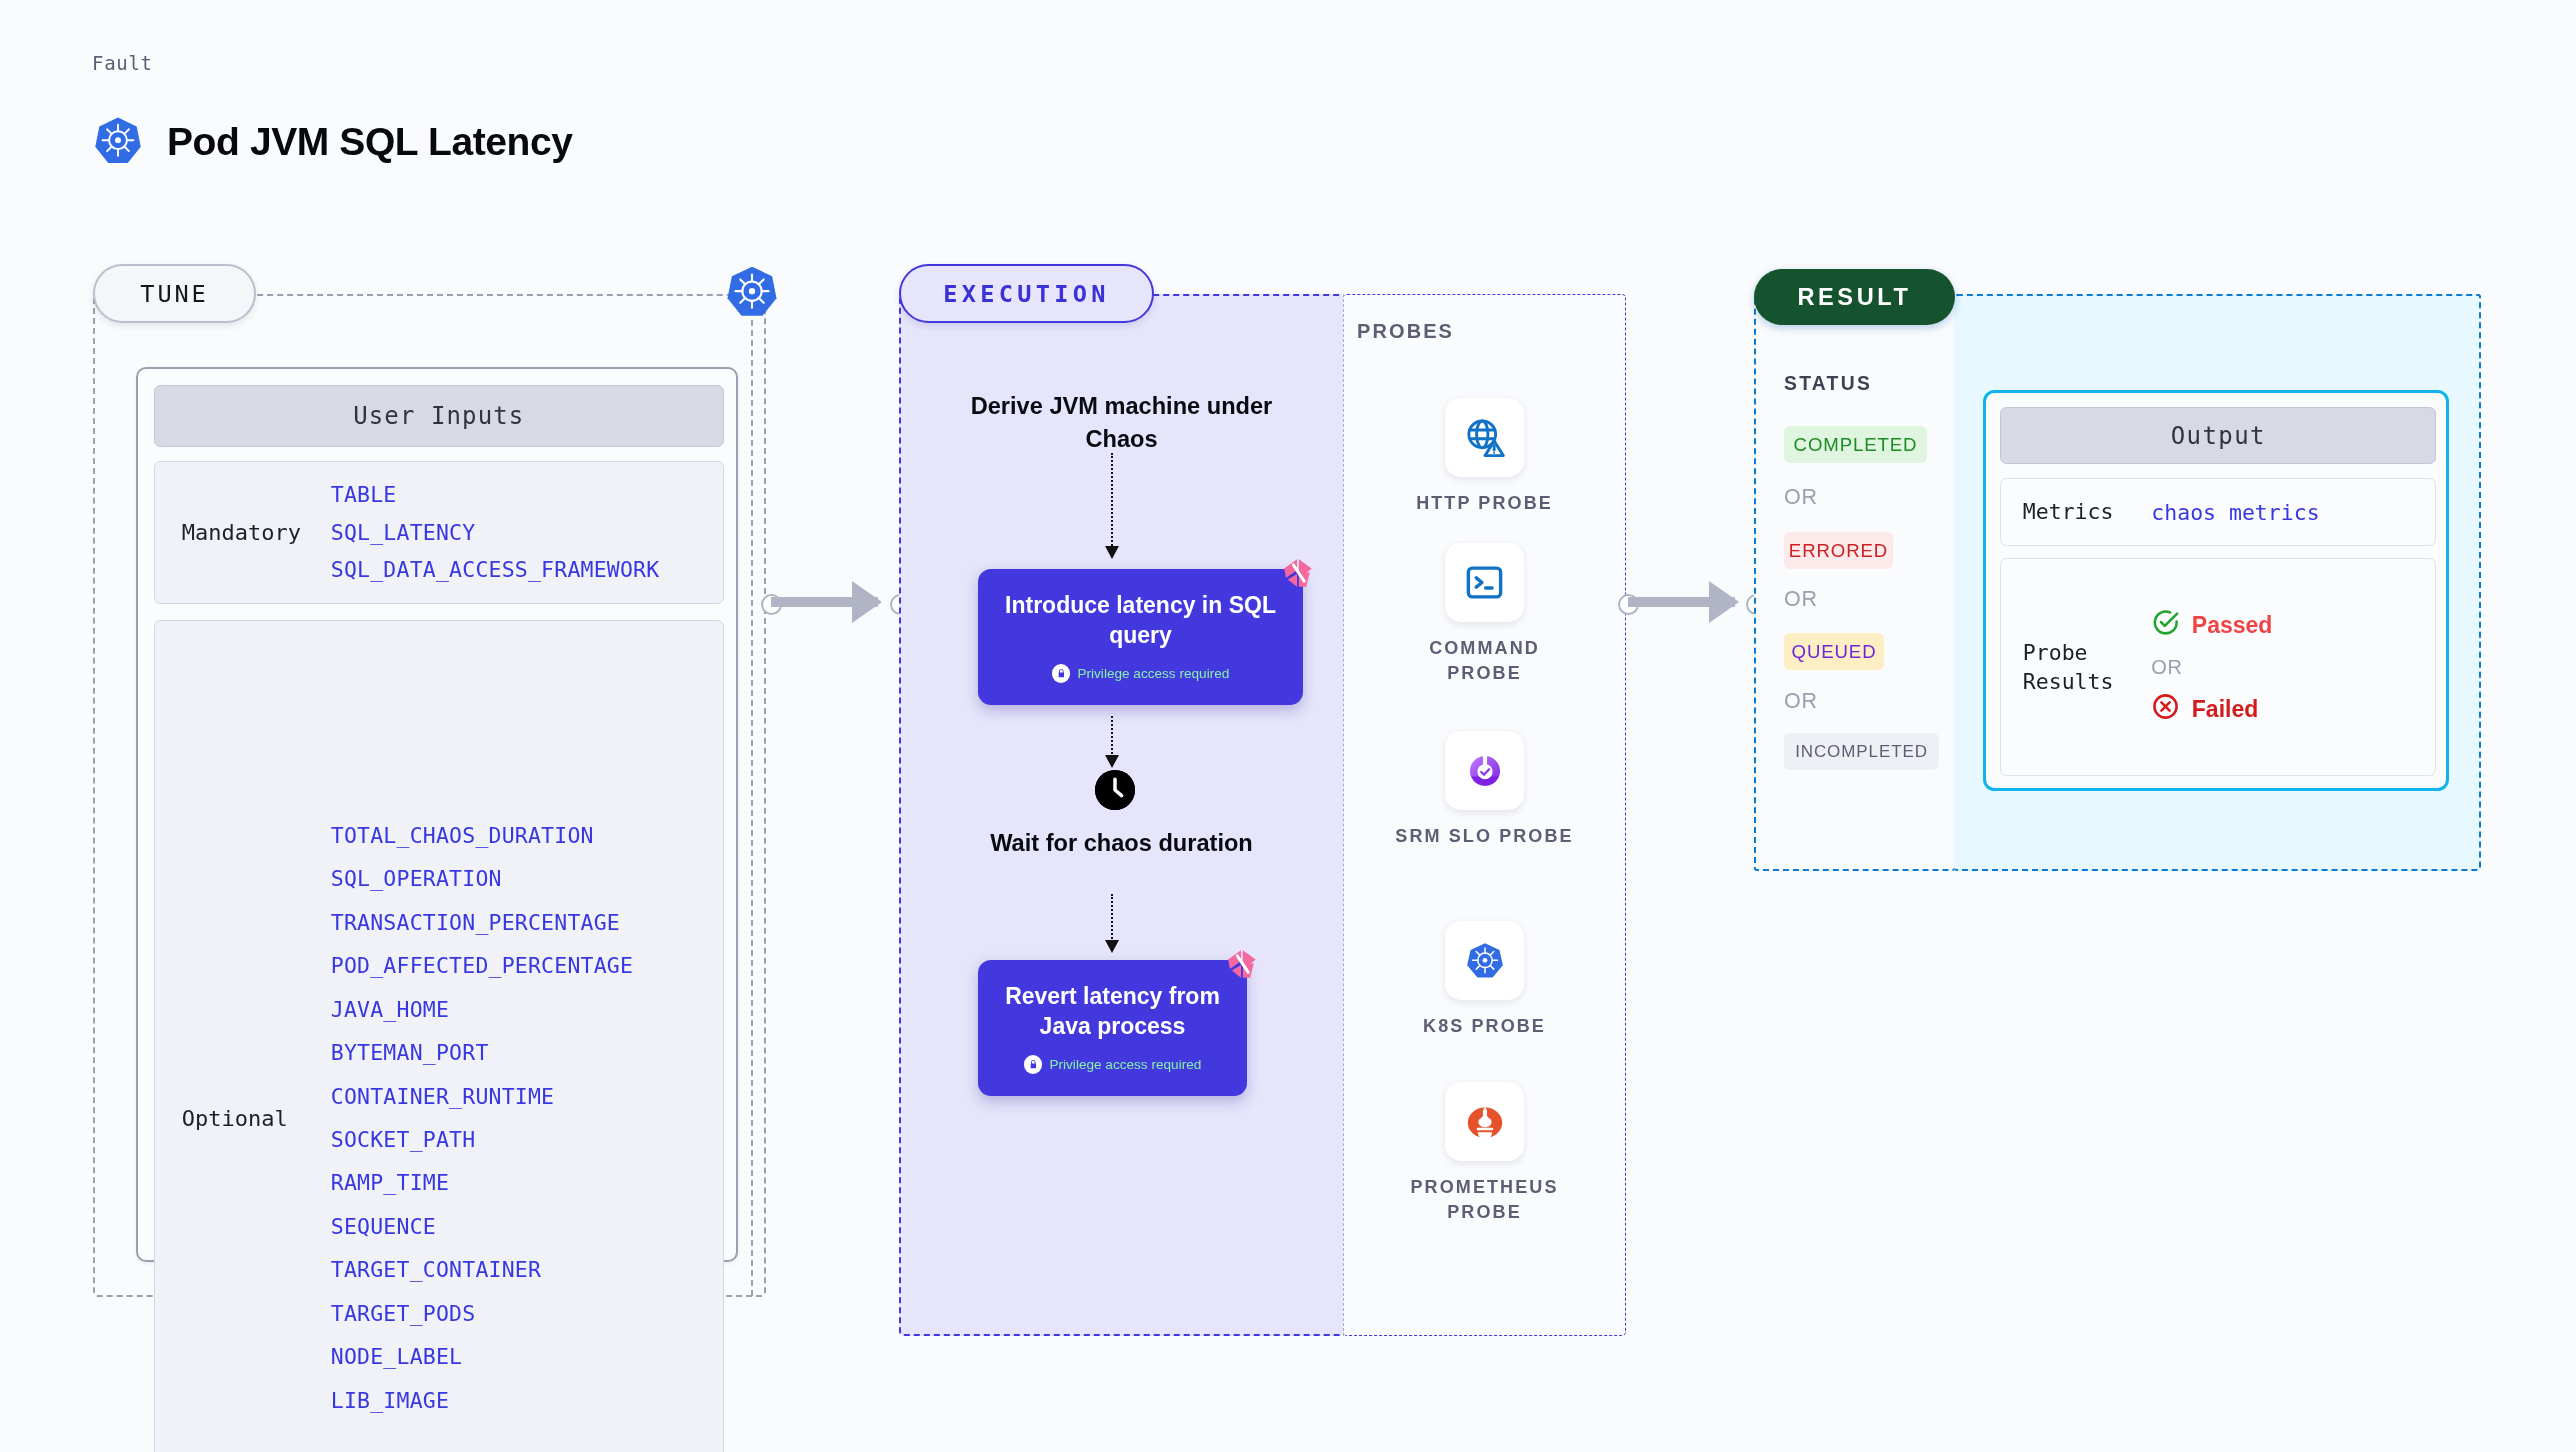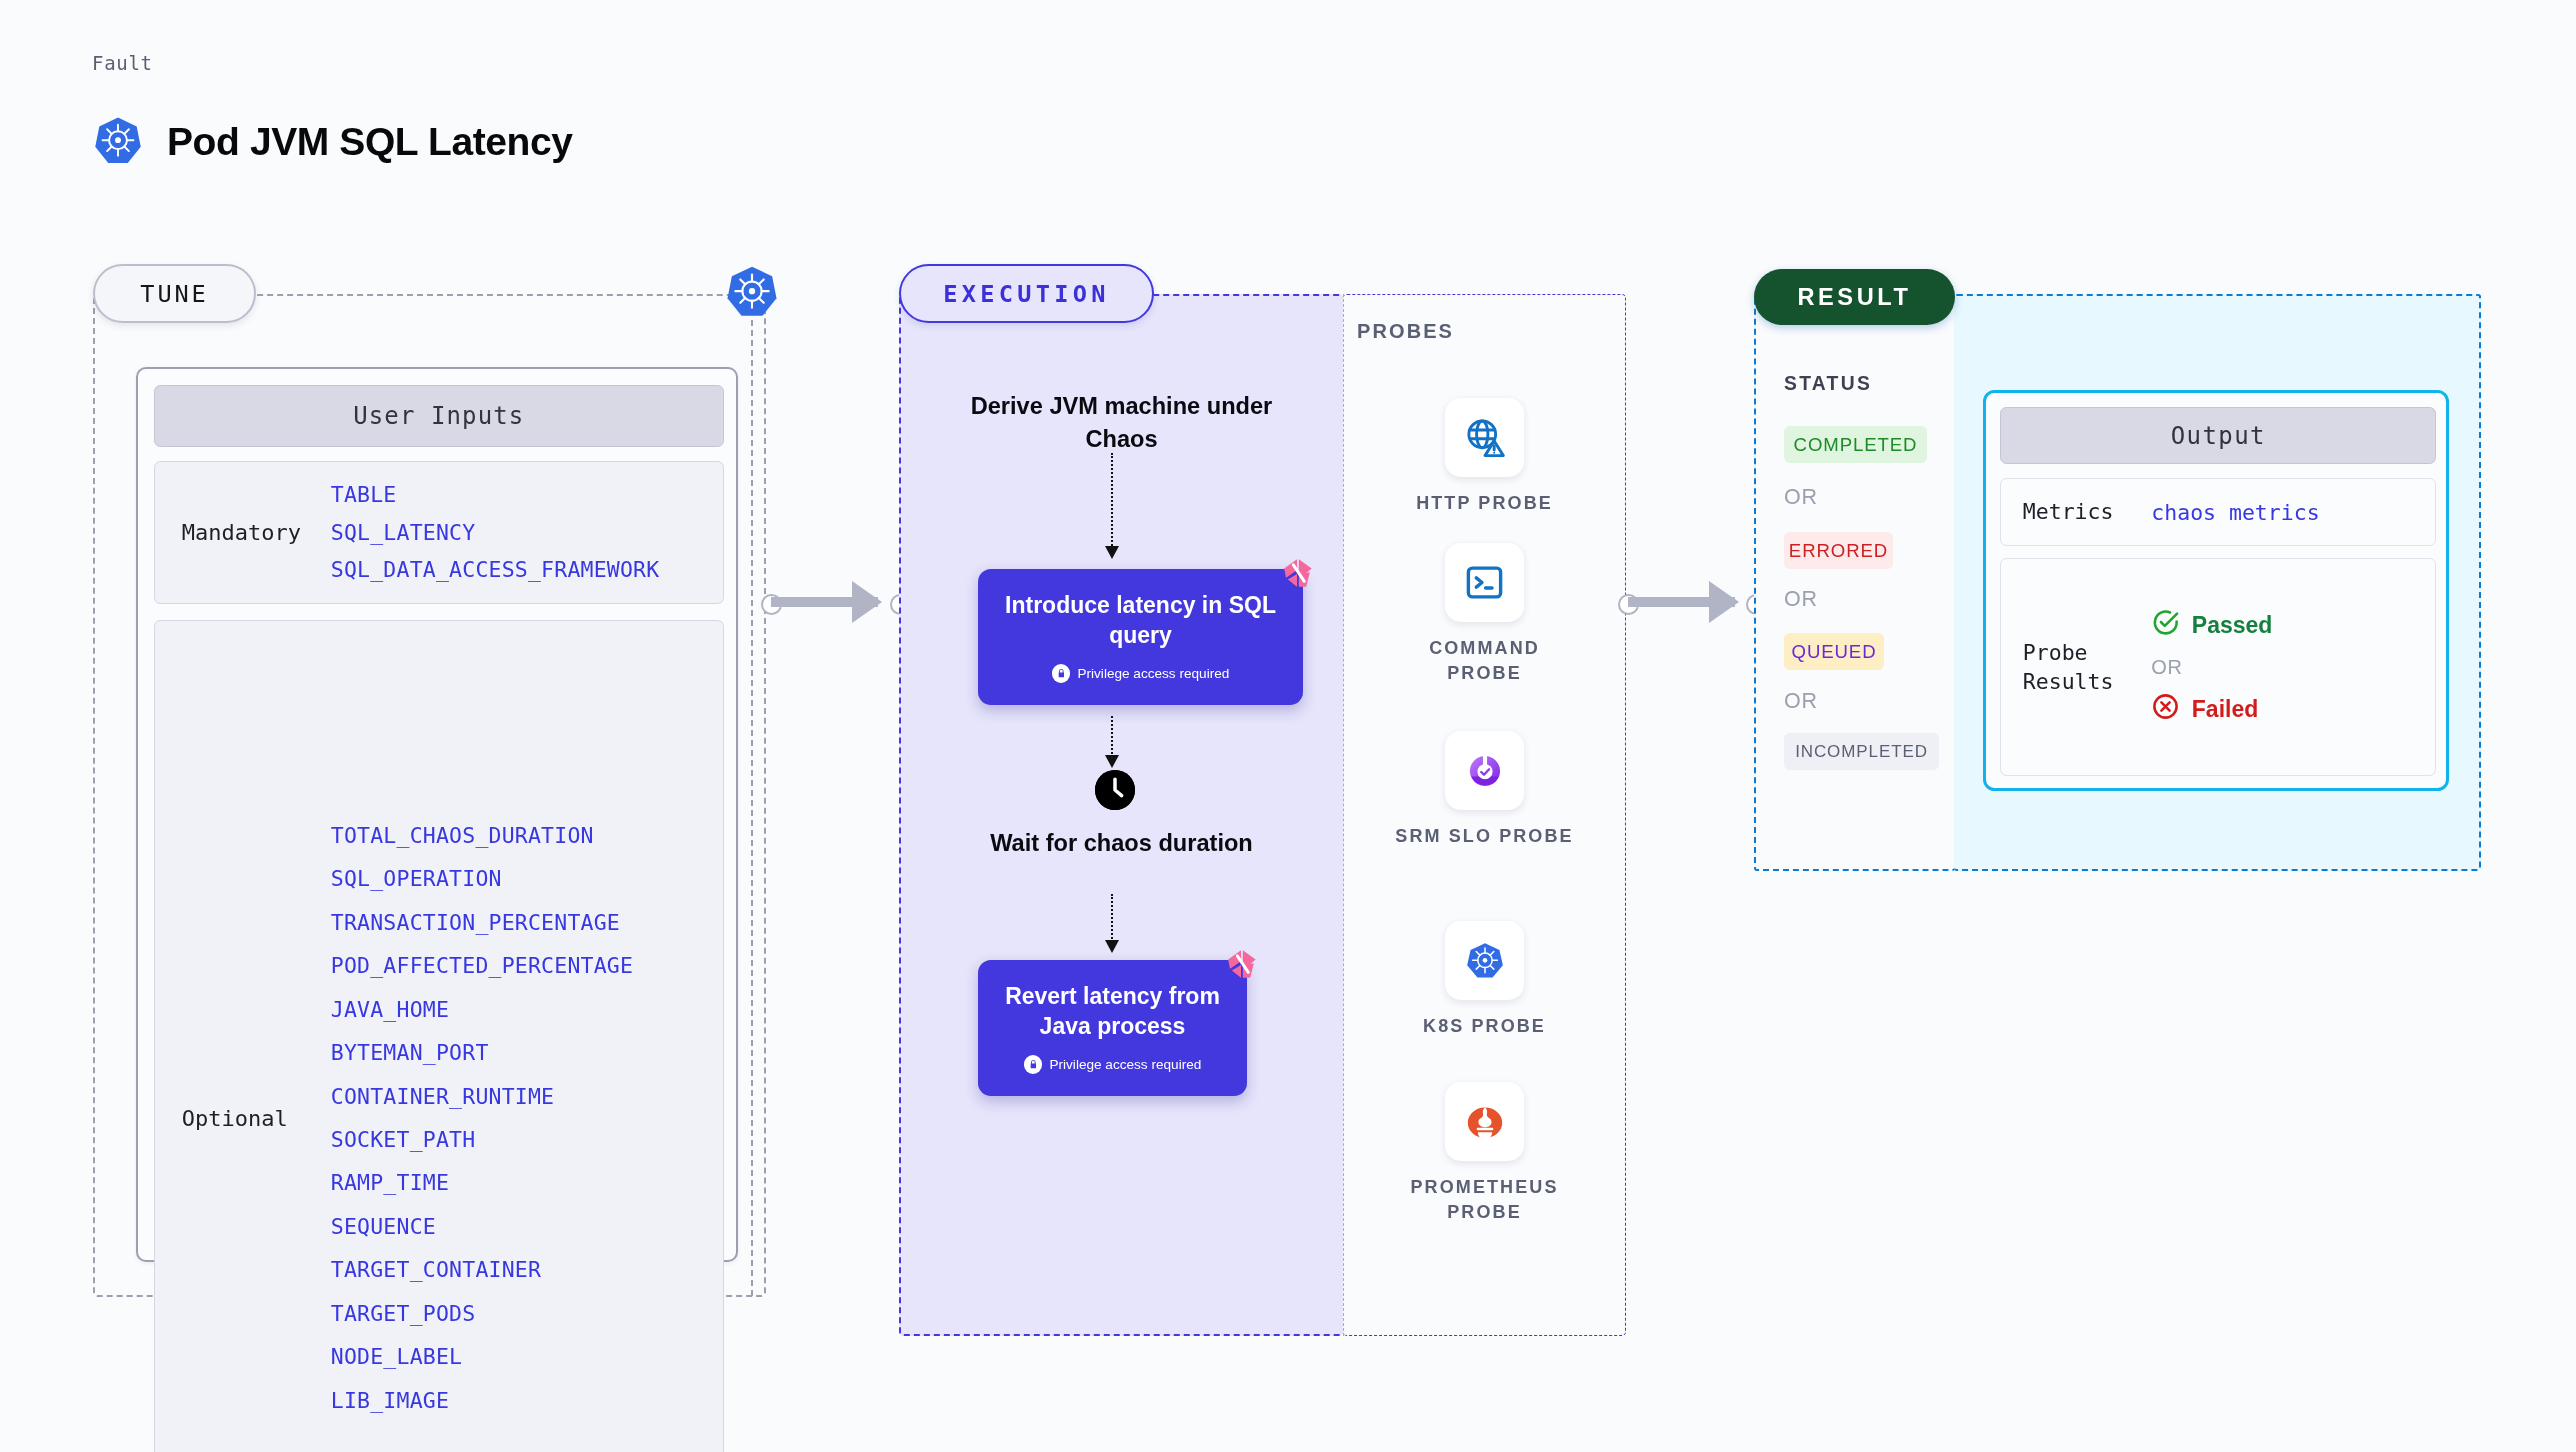--- a/index.html
+++ b/index.html
@@ -58,21 +58,21 @@
   .flow-text{position:absolute;text-align:center;font-size:23.6px;font-weight:bold;color:#0a0b10;line-height:1.38;}
   #derive-text{left:935px;top:390px;width:373px;}
   #wait-text{left:935px;top:827px;width:373px;}
 
   .chaos-box{position:absolute;box-sizing:border-box;background:#4338dd;border-radius:13px;
              box-shadow:0 5.7px 14.3px rgba(40,30,140,.25);display:flex;flex-direction:column;align-items:center;
              justify-content:center;color:#fff;}
   #introduce-box{left:978px;top:569px;width:325px;height:136px;}
   #revert-box{left:978px;top:960px;width:269px;height:136px;}
   .chaos-box .cb-title{font-size:23px;font-weight:bold;text-align:center;line-height:1.3;}
-  .chaos-box .cb-priv{display:flex;align-items:center;gap:7.2px;margin-top:13px;font-size:13.6px;color:#ffffff;}
+  .chaos-box .cb-priv{display:flex;align-items:center;gap:7.2px;margin-top:13px;font-size:13.6px;color:#86efac;}
   .lock-badge{width:18.6px;height:18.6px;border-radius:50%;background:#fff;display:flex;align-items:center;justify-content:center;}
 
   .harness-mark{position:absolute;right:-15.8px;top:-17px;width:44px;height:44px;}
 
   .dotline{position:absolute;border-left:2.9px dotted #111;}
   .arrowhead-down{position:absolute;width:0;height:0;border-left:7.9px solid transparent;border-right:7.9px solid transparent;border-top:13px solid #111;}
   #clock-icon{position:absolute;left:1095px;top:770px;width:40px;height:40px;border-radius:50%;background:#000;}
 
   .probe-item{position:absolute;width:179px;display:flex;flex-direction:column;align-items:center;}
   .probe-tile{width:79px;height:79px;border-radius:15.8px;background:#fff;box-shadow:0 2.1px 7.2px rgba(30,40,80,.10);
@@ -358,21 +358,21 @@
 
   <div id="metrics-row" class="out-row">
     <span class="out-label mono">Metrics</span>
     <span class="out-val mono">chaos metrics</span>
   </div>
 
   <div id="probe-results-row" class="out-row">
     <span class="out-label mono" style="white-space:pre-line;">Probe
 Results</span>
     <span style="display:flex;flex-direction:column;gap:13px;">
-      <span class="res-line" style="color:#15803d;">
+      <span class="res-line" style="color:#ef4444;">
         <span>
           <svg width="29" height="29" viewBox="0 0 24 24" fill="none" stroke="#1fa52b" stroke-width="2.1" stroke-linecap="round" stroke-linejoin="round">
             <path d="M21.2 11.1 V12 a9 9 0 1 1 -5.4 -8.25"></path>
             <path d="M8.2 11.6 L11.4 14.8 L21.6 4.6"></path>
           </svg>
         </span>
         <span>Passed</span>
       </span>
       <span class="or-text" style="position:static;font-size:20px;">OR</span>
       <span class="res-line" style="color:#d31b1b;">

